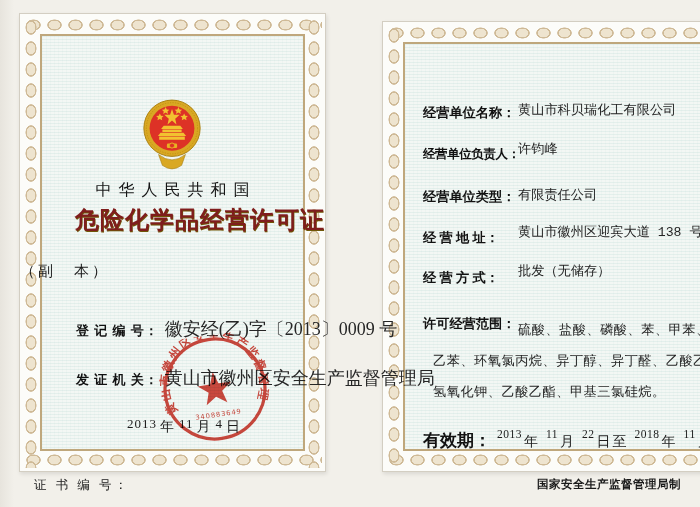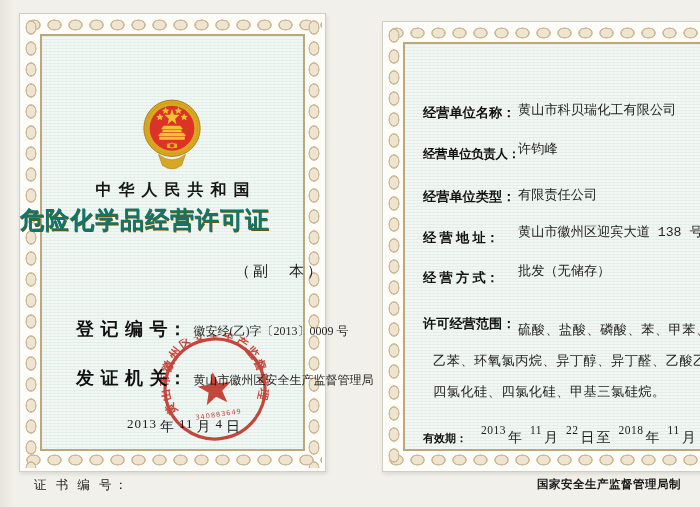--- a/index.html
+++ b/index.html
@@ -18,41 +18,41 @@
   .band-t{top:3px;} .band-b{bottom:3px;}
   .band-l,.band-r{top:3px;bottom:3px;width:16px;background-size:16px 21px;background-repeat:repeat-y;}
   .band-l{left:3px;} .band-r{right:3px;}
   .inner{position:absolute;inset:20px;border:2px solid #bfa77c;
          background-color:#f3f7f4;
          background-image:repeating-linear-gradient(180deg,rgba(125,185,178,.13) 0 1px,rgba(0,0,0,0) 1px 3px),
                           repeating-linear-gradient(90deg,rgba(160,205,198,.07) 0 1px,rgba(0,0,0,0) 1px 4px);}
   
   .emblem{position:absolute;left:120px;top:76px;width:64px;height:88px;z-index:2;}
   .country{position:absolute;left:0;top:166px;width:100%;text-align:center;z-index:2;
-           font-size:16px;font-weight:bold;color:#161616;letter-spacing:7px;text-indent:7px;}
-  .cert-title{position:absolute;left:0;top:190px;width:100%;text-align:left;z-index:2;
-           font-size:24px;font-weight:bold;color:#0f766e;letter-spacing:1px;
+           font-size:16px;font-weight:normal;color:#161616;letter-spacing:7px;text-indent:7px;}
+  .cert-title{position:absolute;left:0;top:190px;width:100%;text-align:right;z-index:2;
+           font-size:24px;font-weight:bold;color:#7f1d1d;letter-spacing:1px;
            text-shadow:.6px .8px 0 #6f5607;}
-  .subtitle{position:absolute;left:0;top:248px;width:100%;text-align:right;z-index:2;
+  .subtitle{position:absolute;left:0;top:248px;width:100%;text-align:left;z-index:2;
            font-size:15px;color:#1d1d1d;letter-spacing:3px;}
   .lrow{position:absolute;left:56px;z-index:2;white-space:nowrap;}
-  .llabel{font-size:18px;font-weight:bold;color:#111;letter-spacing:1px;}
-  .lvalue{font-size:12px;color:#262626;margin-left:6px;}
+  .llabel{font-size:13px;font-weight:bold;color:#111;letter-spacing:1px;}
+  .lvalue{font-size:18px;color:#262626;margin-left:6px;}
   .ldate{position:absolute;left:104px;top:404px;z-index:4;white-space:nowrap;
          font-size:14px;color:#1c1c1c;letter-spacing:2px;}
   .dnum{font-size:13px;position:relative;top:-3px;letter-spacing:1px;margin:0 3px;}
   .stamp{position:absolute;left:141px;top:321px;width:108px;height:108px;z-index:5;
          transform:rotate(-8deg);mix-blend-mode:multiply;opacity:.9;}
   .rlabel{position:absolute;left:40px;font-size:13.2px;font-weight:bold;color:#111;white-space:nowrap;}
   .rvalue{position:absolute;left:135px;font-size:13.2px;color:#242424;white-space:nowrap;font-family:Liberation Mono, monospace;}
   .tight{font-size:12.4px;letter-spacing:-.3px;font-family:Liberation Mono, monospace;}
   .scope-line{position:absolute;font-size:13.2px;color:#242424;white-space:nowrap;z-index:2;letter-spacing:.5px;}
   .validity{position:absolute;left:40px;top:407px;z-index:2;white-space:nowrap;
             font-size:14px;color:#1c1c1c;}
-  .vlabel{font-size:11px;font-weight:bold;color:#111;margin-right:8px;text-align:center;}
+  .vlabel{font-size:17px;font-weight:bold;color:#111;text-align:center;}
   .vnum{font-size:11.5px;position:relative;top:-8px;letter-spacing:.5px;margin:0 2px 0 6px;}
   .vunit{letter-spacing:2px;}
   
   .certno{position:absolute;left:34px;top:477px;font-size:12.5px;font-weight:normal;
           color:#1a1a1a;letter-spacing:3px;}
   .maker{position:absolute;left:537px;top:477px;font-size:11.5px;font-weight:bold;
          color:#1a1a1a;letter-spacing:.5px;}
 </style>
 </head>
 <body>
@@ -138,21 +138,21 @@
     </div>
     <div>
       <span class="rlabel" style="top:247px">经 营 方 式：</span>
       <span class="rvalue" style="top:240px">批发（无储存）</span>
     </div>
 
     <div>
       <span class="rlabel" style="top:293px">许可经营范围：</span>
       <span class="scope-line" style="left:135px;top:299px">硫酸、盐酸、磷酸、苯、甲苯、</span>
       <span class="scope-line" style="left:50px;top:330px">乙苯、环氧氯丙烷、异丁醇、异丁醛、乙酸乙酯、</span>
-      <span class="scope-line" style="left:50px;top:361px">四氯化硅、四氯化硅、甲基三氯硅烷。</span>
+      <span class="scope-line" style="left:50px;top:361px">氢氧化钾、乙酸乙酯、甲基三氯硅烷。</span>
     </div>
 
     <div class="validity">
       <span class="vlabel">有效期：</span><span class="vnum">2013</span><span class="vunit">年</span><span class="vnum">11</span><span class="vunit">月</span><span class="vnum">22</span><span class="vunit">日至</span><span class="vnum">2018</span><span class="vunit">年</span><span class="vnum">11</span><span class="vunit">月</span>
     </div>
   </div>
 
   <div class="certno">证 书 编 号：</div>
   <div class="maker">国家安全生产监督管理局制</div>
 </div>

